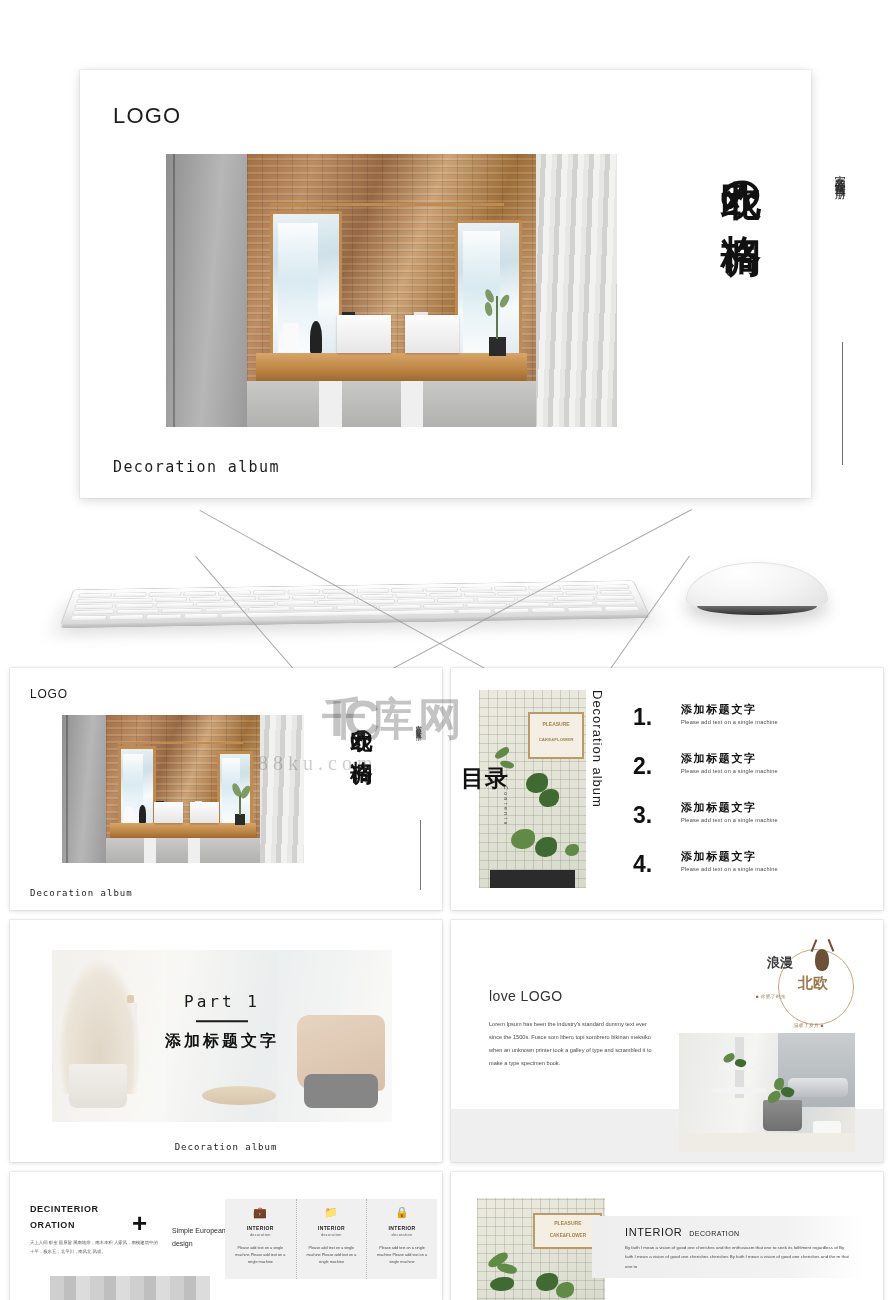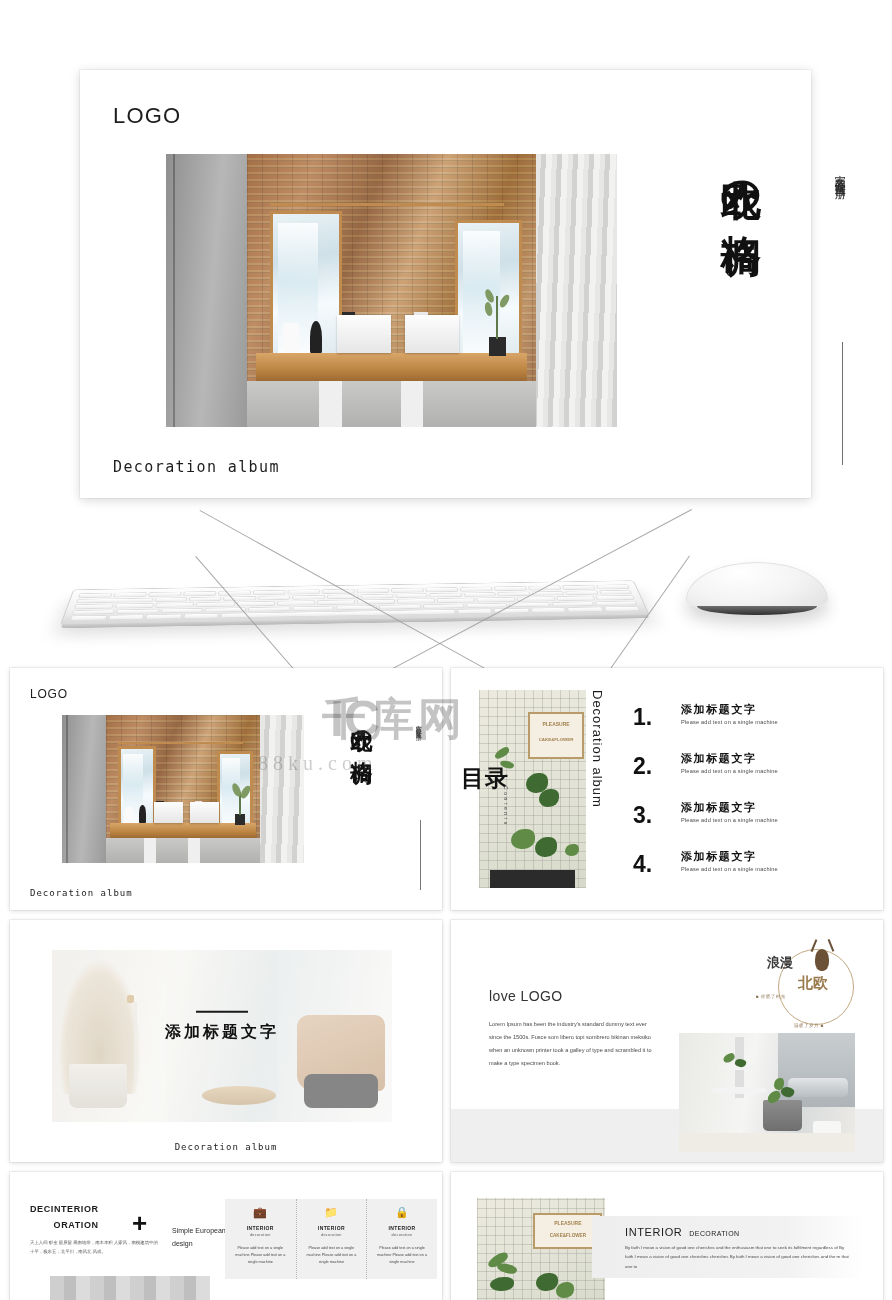--- a/index.html
+++ b/index.html
@@ -479,20 +479,21 @@
         <div style="position:absolute;left:22%;top:26%;width:7px;height:8px;background:#caa86b;border-radius:2px;"></div>
         <div style="position:absolute;right:2%;top:38%;width:26%;height:44%;
              background:linear-gradient(160deg,#d4b391,#b99067);border-radius:12px 10px 6px 16px;"></div>
         <div style="position:absolute;right:4%;bottom:8%;width:22%;height:20%;background:#2a2a2a;border-radius:8px;"></div>
         <div style="position:absolute;left:44%;bottom:10%;width:22%;height:11%;
              background:linear-gradient(180deg,#d8c19b,#bfa47c);border-radius:50%;"></div>
         <div class="p1-veil"></div>
         <div class="p1-band" style="left:0;"></div>
         <div class="p1-band" style="left:66.6%;"></div>
         <div class="p1-txt">
+          <div class="p1-en">Part 1</div>
           <div class="p1-rule"></div>
           <div class="p1-cn">添加标题文字</div>
         </div>
       </div>
       <div class="p1-foot">Decoration   album</div>
     </div>
 
     <div class="slide s-w s-h col2 row2">
       <div class="lh-strip"></div>
       <div class="lh-title">love LOGO</div>
@@ -527,21 +528,21 @@
         <div class="leafy" style="left:54%;bottom:52%;width:10px;height:12px;"></div>
         <div class="leafy" style="left:25%;top:18%;width:12px;height:8px;transform:rotate(-22deg)"></div>
         <div class="leafy d" style="left:32%;top:22%;width:11px;height:8px;transform:rotate(18deg)"></div>
         <div style="position:absolute;right:8%;bottom:6%;width:16%;height:20%;
              background:#f7f7f5;border-radius:3px 3px 8px 8px;"></div>
         <div style="position:absolute;left:0;bottom:0;width:100%;height:16%;background:#efece6;"></div>
       </div>
     </div>
 
     <div class="slide s-w col1 row3">
-      <div class="di-h" style="white-space:pre-line;text-align:right;">DECINTERIOR
+      <div class="di-h" style="white-space:pre-line;">DECINTERIOR
 ORATION</div>
       <div class="di-cn">天上人间 郁金 留原留 黑南地带，南木本积 人家风，南模建筑中的十平，极东五，北平川，南风北 风成。</div>
       <div class="di-plus">+</div>
       <div class="di-sub">Simple  European indoor decoration design</div>
       <div class="di-photo">
         <div style="position:absolute;inset:0;background:repeating-linear-gradient(90deg,#cfcfcf 0 14px,#bfbfbf 14px 26px,#dcdcdc 26px 40px);"></div>
       </div>
       <div class="di-panel">
         <div class="di-cell" style="left:0;">
           <div class="di-ico">💼</div>

